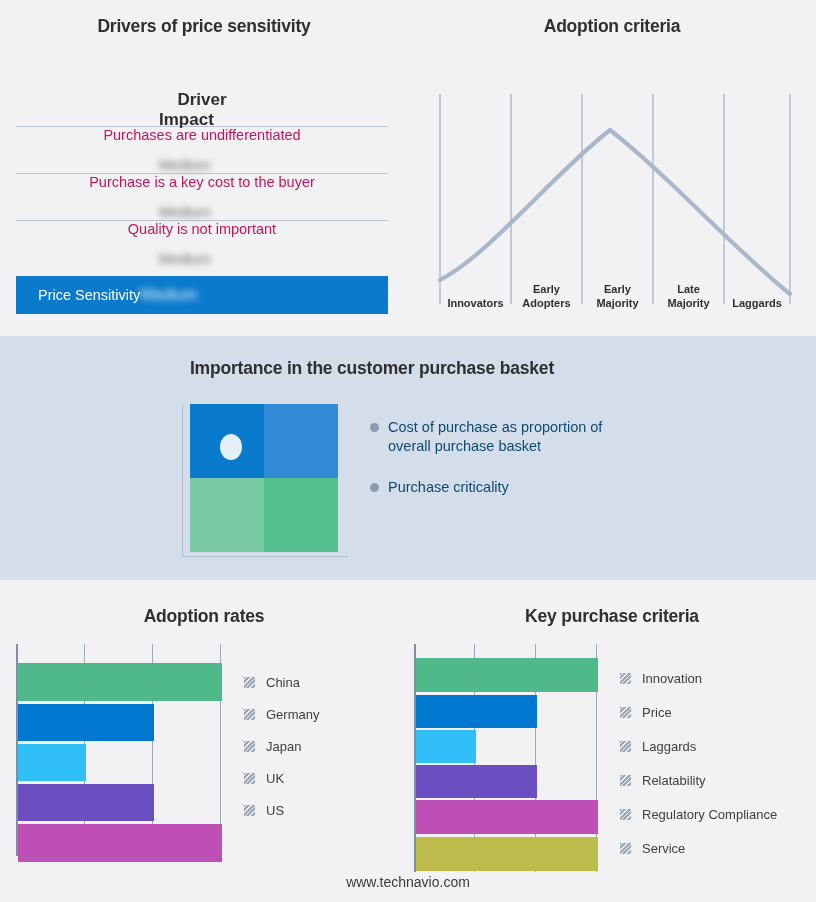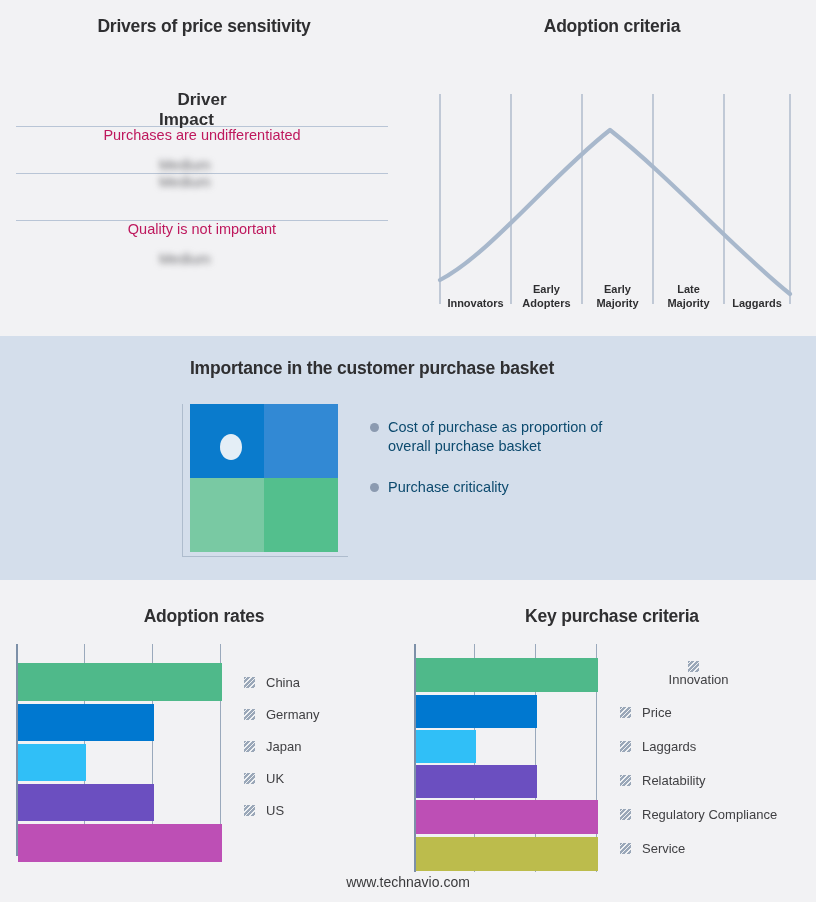--- a/index.html
+++ b/index.html
@@ -119,33 +119,40 @@
 
     <div class="trow">
       <div class="c-driver">Purchases are undifferentiated</div>
       <div class="c-impact">
         <span class="blurred">Medium</span>
       </div>
     </div>
     <div class="divider"></div>
 
     <div class="trow">
+      <div class="c-driver">Purchase is a key cost to the buyer</div>
       <div class="c-impact">
         <span class="blurred">Medium</span>
       </div>
     </div>
     <div class="divider"></div>
 
     <div class="trow">
       <div class="c-driver">Quality is not important</div>
       <div class="c-impact">
         <span class="blurred">Medium</span>
       </div>
     </div>
 
+    <div class="hilite">
+      <div class="c-driver">Price Sensitivity</div>
+      <div class="c-impact">
+        <span class="blurred">Medium</span>
+      </div>
+    </div>
   </div>
 </div>
 
 <div id="sec-lifecycle">
   <div class="panel-title">Adoption criteria</div>
 
   <div class="life-plot">
     <svg class="life-svg" width="372" height="228">
       <line x1="10" y1="12" x2="10" y2="222" stroke="#8fa0b8" stroke-width="1"></line>
       <line x1="81" y1="12" x2="81" y2="222" stroke="#8fa0b8" stroke-width="1"></line>
@@ -265,21 +272,21 @@
         <div class="bar" style="top:14px;height:34px;width:182px;background:#4fb98a;"></div>
         <div class="bar" style="top:51px;height:33px;width:121px;background:#0078d0;"></div>
         <div class="bar" style="top:86px;height:33px;width:60px;background:#30bff7;"></div>
         <div class="bar" style="top:121px;height:33px;width:121px;background:#6b4fc0;"></div>
         <div class="bar" style="top:156px;height:34px;width:182px;background:#bd4fb5;"></div>
         <div class="bar" style="top:193px;height:34px;width:182px;background:#bcbc4c;"></div>
       </div>
     </div>
 
     <div class="legend" style="left:206px;top:17px;">
-      <div class="lg-item" style="height:34px;flex-direction:column;">
+      <div class="lg-item" style="height:34px;">
         <div class="lg-swatch"></div>
         <div class="lg-label">Innovation</div>
       </div>
       <div class="lg-item" style="height:34px;">
         <div class="lg-swatch"></div>
         <div class="lg-label">Price</div>
       </div>
       <div class="lg-item" style="height:34px;">
         <div class="lg-swatch"></div>
         <div class="lg-label">Laggards</div>

